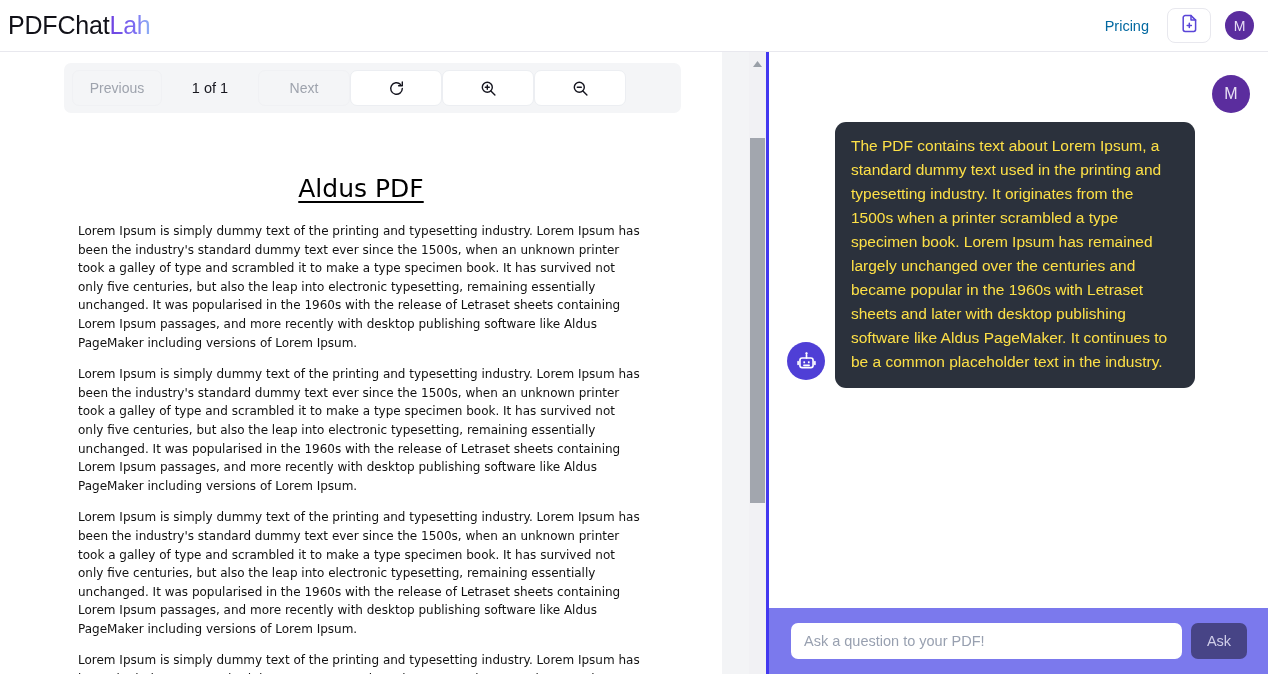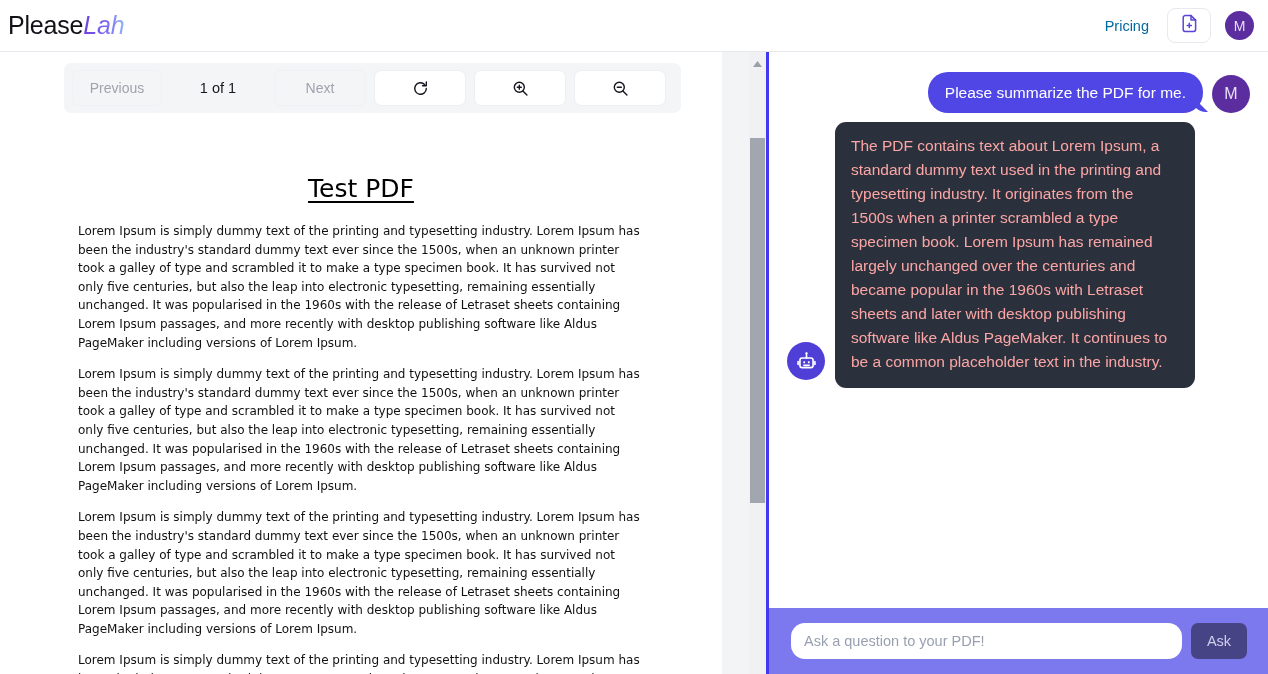--- a/index.html
+++ b/index.html
@@ -30,21 +30,20 @@
     font-weight: 400;
     letter-spacing: -0.2px;
     white-space: nowrap;
   }
   #brand-logo .brand-dark { color: #111118; }
   #brand-logo .brand-accent {
     background: linear-gradient(90deg, #6d3fe0 0%, #7b6bf2 60%, #8fb6f5 100%);
     -webkit-background-clip: text;
     background-clip: text;
     color: transparent;
-    font-style: italic;
   }
   #header-right {
     display: flex;
     align-items: center;
     gap: 14px;
   }
   #pricing-link {
     font-size: 14.5px;
     color: #0369a1;
     text-decoration: none;
@@ -103,21 +102,21 @@
   #pdf-toolbar {
     position: absolute;
     left: 64px; top: 11px;
     width: 617px;
     height: 50px;
     background: #f4f5f7;
     border-radius: 7px;
     display: flex;
     align-items: center;
     padding: 0 8px;
-    gap: 8px;
+    gap: 0;
   }
   .tb-btn {
     height: 36px;
     border-radius: 7px;
     border: 1px solid #eceef2;
     background: #ffffff;
     display: flex;
     align-items: center;
     justify-content: center;
     font-size: 14px;
@@ -258,21 +257,21 @@
     background: #4f3fd6;
     display: flex;
     align-items: center;
     justify-content: center;
     flex: 0 0 38px;
     align-self: flex-end;
     margin-bottom: 8px;
   }
   #bot-bubble {
     background: #2b313c;
-    color: #fca5a5;
+    color: #fde047;
     font-size: 15.5px;
     line-height: 24px;
     padding: 12px 16px 14px 16px;
     border-radius: 11px;
     width: 360px;
   }
 
   
   #chat-composer {
     position: absolute;
@@ -282,21 +281,21 @@
     background: #7b79ed;
     display: flex;
     align-items: center;
     gap: 9px;
     padding: 0 21px 0 22px;
   }
   #chat-input {
     flex: 1;
     height: 36px;
     border: none;
-    border-radius: 14px;
+    border-radius: 7px;
     background: #ffffff;
     padding: 0 13px;
     font-size: 14.5px;
     font-family: inherit;
     color: #2b2b33;
     outline: none;
   }
   #chat-input::placeholder { color: #98a0b0; }
   #chat-ask-button {
     width: 56px;
@@ -309,21 +308,21 @@
     font-family: inherit;
     cursor: pointer;
   }
 </style>
 </head>
 <body>
 
 <div id="app-header">
 
   <div id="brand-logo">
-    <span class="brand-dark">Please</span><span class="brand-accent">Lah</span>
+    <span class="brand-dark">PDFChat</span><span class="brand-accent">Lah</span>
   </div>
 
   <div id="header-right">
     <a id="pricing-link" href="#">Pricing</a>
 
 
     <div id="upload-doc-button">
       <span>
         <svg width="17" height="19" viewBox="0 0 17 19" fill="none" stroke="#5a45d8" stroke-width="1.5" stroke-linecap="round" stroke-linejoin="round">
           <path d="M10 1.6H4.1A1.9 1.9 0 0 0 2.2 3.5v12a1.9 1.9 0 0 0 1.9 1.9h8.6a1.9 1.9 0 0 0 1.9-1.9V6.1L10 1.6z"></path>
@@ -371,21 +370,21 @@
         <span>
           <svg width="17" height="17" viewBox="0 0 17 17" fill="none" stroke="#15151f" stroke-width="1.4" stroke-linecap="round" stroke-linejoin="round">
             <circle cx="7.3" cy="7.3" r="5"></circle>
             <path d="M10.9 10.9l4 4"></path>
             <path d="M5.3 7.3h4"></path>
           </svg>
         </span>
       </button>
     </div>
 
-    <div id="pdf-doc-title">Test PDF</div>
+    <div id="pdf-doc-title">Aldus PDF</div>
 
     <div id="pdf-body">
       <p>Lorem Ipsum is simply dummy text of the printing and typesetting industry. Lorem Ipsum has been the industry's standard dummy text ever since the 1500s, when an unknown printer took a galley of type and scrambled it to make a type specimen book. It has survived not only five centuries, but also the leap into electronic typesetting, remaining essentially unchanged. It was popularised in the 1960s with the release of Letraset sheets containing Lorem Ipsum passages, and more recently with desktop publishing software like Aldus PageMaker including versions of Lorem Ipsum.</p>
       <p>Lorem Ipsum is simply dummy text of the printing and typesetting industry. Lorem Ipsum has been the industry's standard dummy text ever since the 1500s, when an unknown printer took a galley of type and scrambled it to make a type specimen book. It has survived not only five centuries, but also the leap into electronic typesetting, remaining essentially unchanged. It was popularised in the 1960s with the release of Letraset sheets containing Lorem Ipsum passages, and more recently with desktop publishing software like Aldus PageMaker including versions of Lorem Ipsum.</p>
       <p>Lorem Ipsum is simply dummy text of the printing and typesetting industry. Lorem Ipsum has been the industry's standard dummy text ever since the 1500s, when an unknown printer took a galley of type and scrambled it to make a type specimen book. It has survived not only five centuries, but also the leap into electronic typesetting, remaining essentially unchanged. It was popularised in the 1960s with the release of Letraset sheets containing Lorem Ipsum passages, and more recently with desktop publishing software like Aldus PageMaker including versions of Lorem Ipsum.</p>
       <p>Lorem Ipsum is simply dummy text of the printing and typesetting industry. Lorem Ipsum has been the industry's standard dummy text ever since the 1500s, when an unknown printer took a galley of type and scrambled it to make a type specimen book. It has survived not only five centuries, but also the leap into electronic typesetting, remaining essentially unchanged. It was popularised in the 1960s with the release of Letraset sheets containing Lorem Ipsum passages, and more recently with desktop publishing software like Aldus PageMaker including versions of Lorem Ipsum.</p>
     </div>
 
   </div>
 </div>
@@ -399,21 +398,20 @@
   <div id="pdf-scroll-thumb"></div>
 </div>
 
 <div id="pane-divider"></div>
 
 <div id="chat-pane">
 
   <div id="chat-messages">
 
     <div class="msg-row user">
-      <div id="user-bubble">Please summarize the PDF for me.</div>
       <div id="user-avatar">M</div>
     </div>
 
     <div class="msg-row bot">
       <div id="bot-avatar">
         <svg width="21" height="21" viewBox="0 0 24 24" fill="none" stroke="#ffffff" stroke-width="1.9" stroke-linecap="round" stroke-linejoin="round">
           <rect x="4.5" y="8" width="15" height="11" rx="2.5"></rect>
           <path d="M12 4.2v3.8M12 2.6v.5"></path>
           <circle cx="12" cy="2.6" r="1.3" fill="#ffffff" stroke="none"></circle>
           <path d="M2.4 12.2v3.2M21.6 12.2v3.2"></path>

